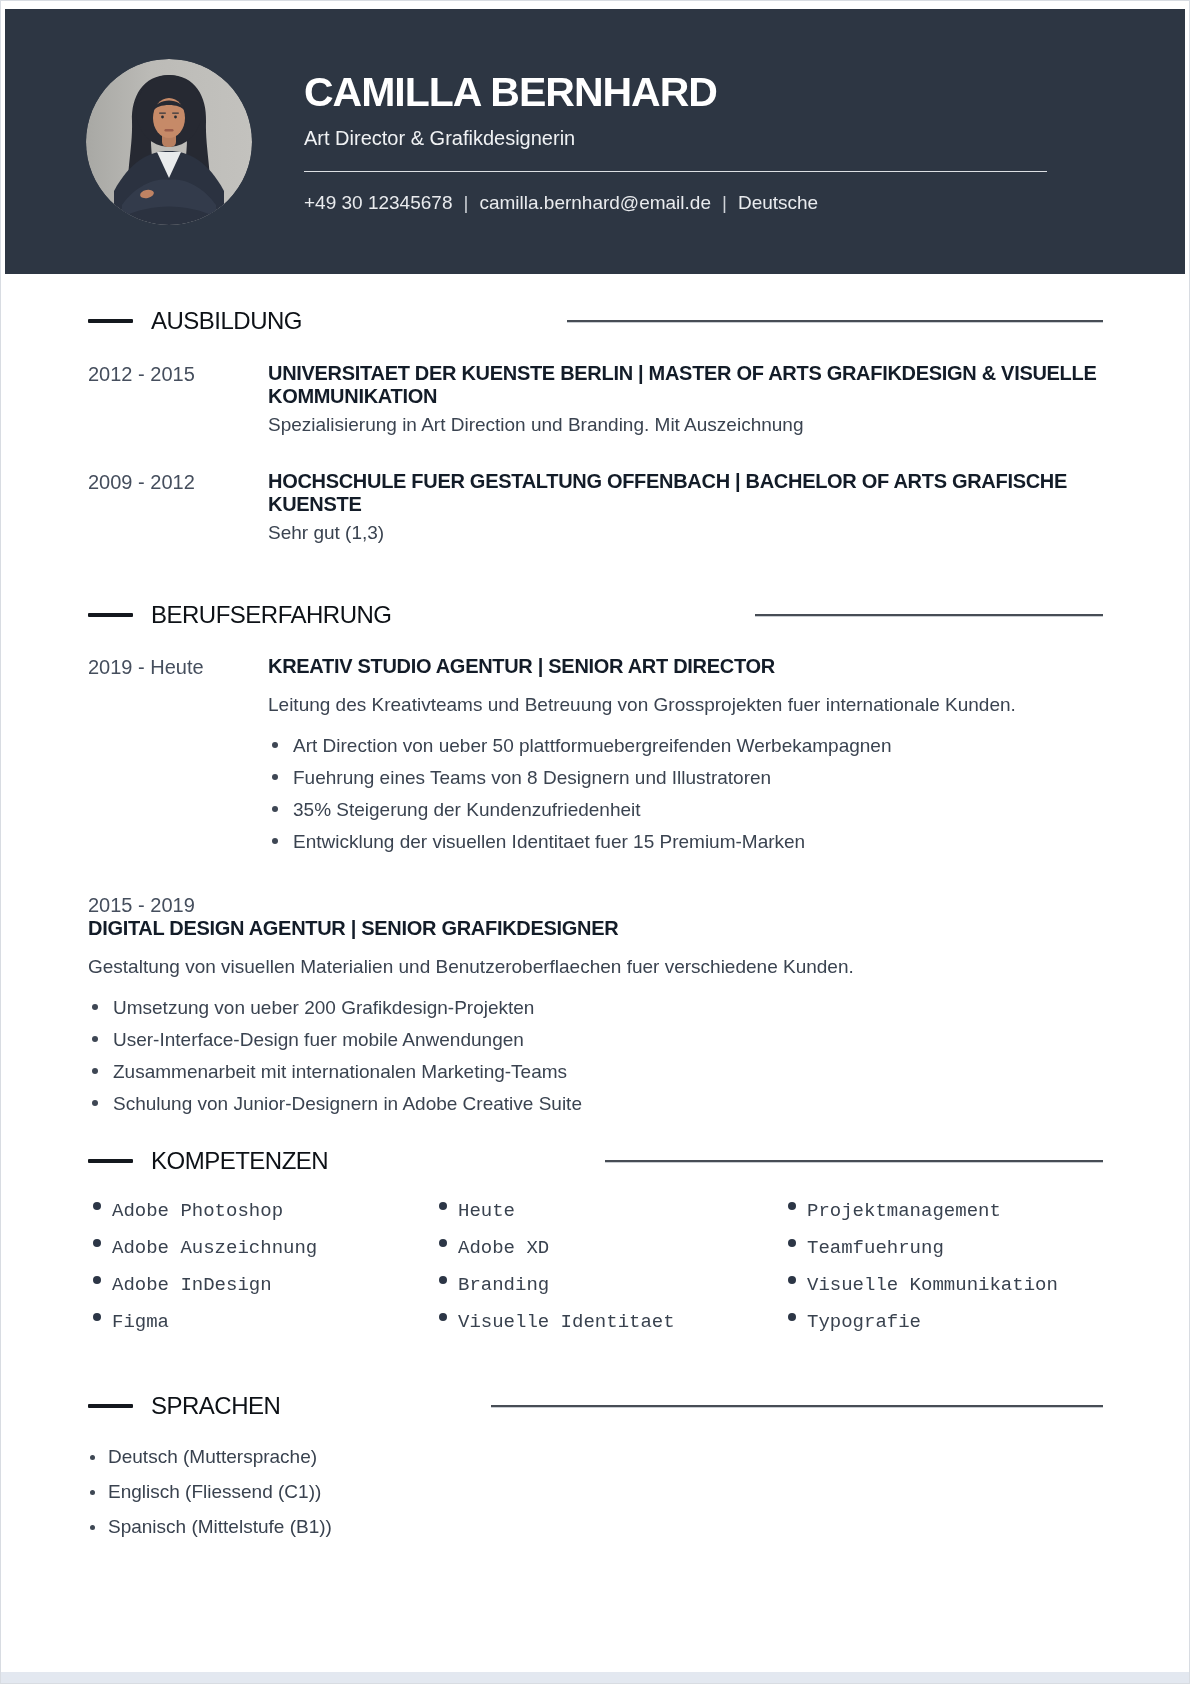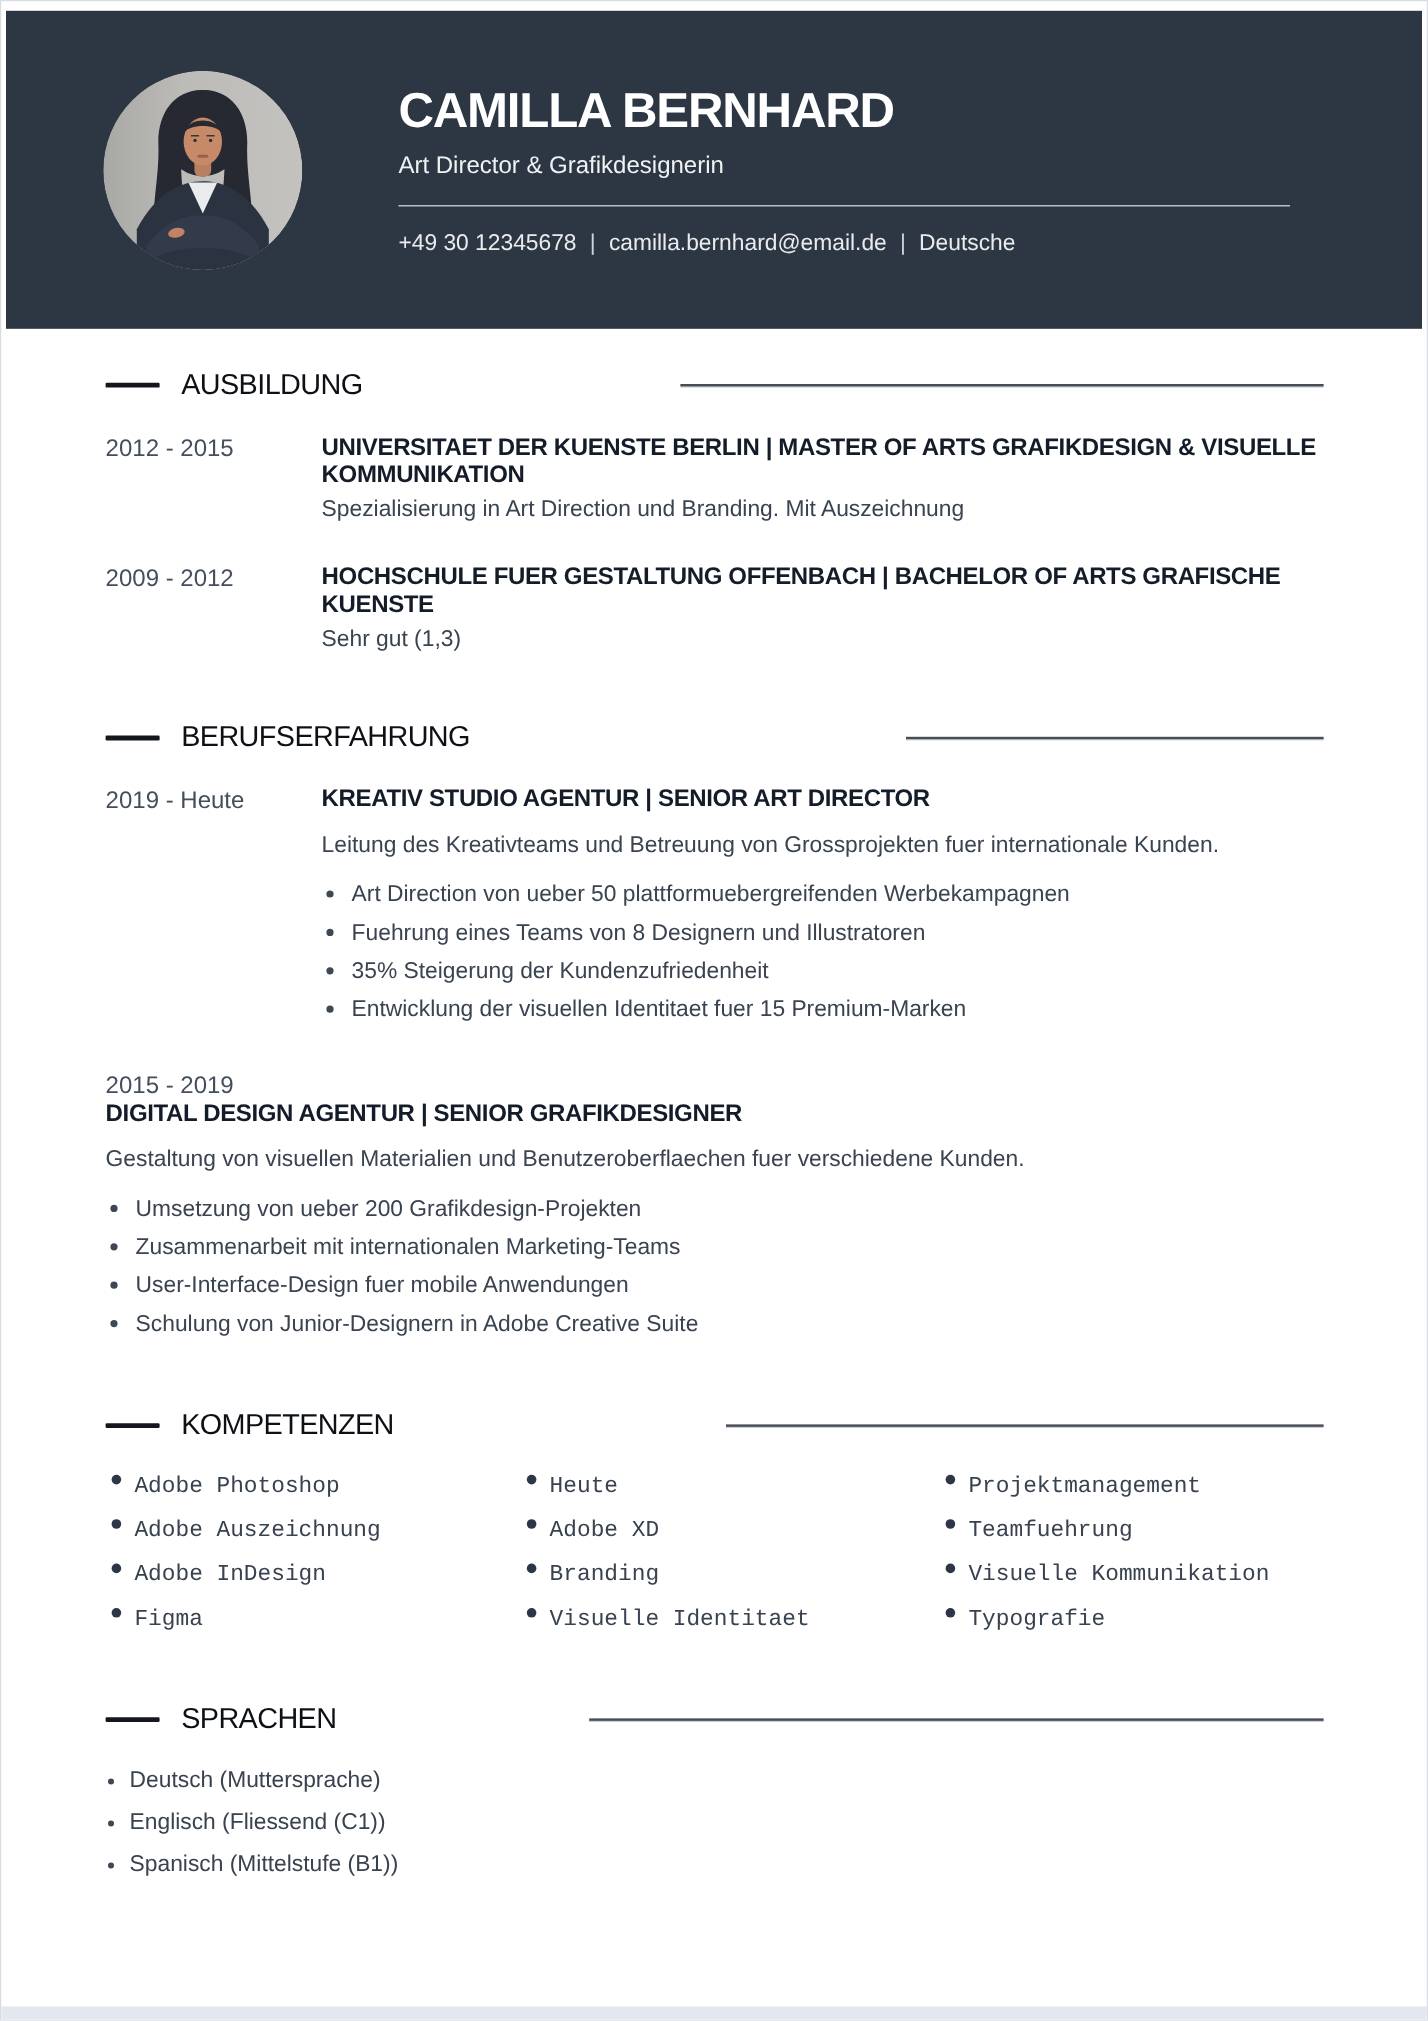--- a/index.html
+++ b/index.html
@@ -10,39 +10,39 @@
     font-family:"Liberation Sans", sans-serif;
   }
 
   
   .header {
     position:absolute; top:8px; left:4px; right:4px; height:265px;
     background:#2d3643; display:flex; align-items:center;
   }
   .photo { width:166px; height:166px; margin-left:81px; flex:none; border-radius:50%; overflow:hidden; }
   .photo svg { display:block; width:100%; height:100%; }
-  .header-text { margin-left:80px; width:743px; }
+  .header-text { margin-left:52px; width:743px; }
   .name { margin:0; font-size:41px; line-height:44px; font-weight:700; color:#ffffff; letter-spacing:-1px; }
   .subtitle { margin-top:13px; font-size:20px; color:#f0f2f4; }
   .hdr-divider { margin-top:21px; height:1px; background:#dde0e4; width:100%; }
   .contact { margin-top:20px; font-size:19px; color:#e9ebee; display:flex; align-items:center; }
   .contact .sep { margin:0 11px; color:#cfd3d8; font-weight:400; }
 
   
   main { position:absolute; top:273px; left:0; right:0; padding:0 86px 0 87px; }
 
   .section-head { display:flex; align-items:center; }
   .dash { width:45px; height:4px; background:#14181e; border-radius:1px; margin-right:18px; flex:none; }
   .section-title { margin:0; font-size:24px; line-height:30px; font-weight:400; color:#0d1116; letter-spacing:-0.5px; }
   .rule { margin-left:auto; height:2px; background:#474d55; box-shadow:0 1px 0 #c9cdd2; flex:none; }
   .rule-edu { width:536px; } .rule-exp { width:348px; } .rule-skl { width:498px; } .rule-lng { width:612px; }
 
   .sh-edu { margin-top:32px; }
   .sh-exp { margin-top:56px; }
-  .sh-skl { margin-top:58px; }
+  .sh-skl { margin-top:31px; }
   .sh-lng { margin-top:58px; }
 
   .entry { display:flex; }
   .e1 { margin-top:26px; } .e2 { margin-top:34px; }
   .j1 { margin-top:25px; } .j2 { margin-top:40px;flex-direction:column; }
   .dates { width:180px; flex:none; font-size:20px; color:#454e5d; padding-top:1px; }
   .entry-body { flex:1; min-width:0; }
   .entry-title { font-size:20px; line-height:23px; font-weight:700; color:#131c28; letter-spacing:-0.3px; }
   .entry-sub { margin-top:6px; font-size:19px; line-height:22px; color:#3a4350; }
   .job-desc { margin-top:16px; font-size:19px; line-height:22px; color:#3a4350; }
@@ -182,25 +182,25 @@
       <div class="entry-body">
         <div class="entry-title">DIGITAL DESIGN AGENTUR | SENIOR GRAFIKDESIGNER</div>
         <div class="job-desc">Gestaltung von visuellen Materialien und Benutzeroberflaechen fuer verschiedene Kunden.</div>
         <div class="job-bullets">
           <div class="b-item">
               <span class="b-dot"></span>
               <span class="b-text">Umsetzung von ueber 200 Grafikdesign-Projekten</span>
             </div>
           <div class="b-item">
               <span class="b-dot"></span>
+              <span class="b-text">User-Interface-Design fuer mobile Anwendungen</span>
+            </div>
+          <div class="b-item">
+              <span class="b-dot"></span>
               <span class="b-text">Zusammenarbeit mit internationalen Marketing-Teams</span>
-            </div>
-          <div class="b-item">
-              <span class="b-dot"></span>
-              <span class="b-text">User-Interface-Design fuer mobile Anwendungen</span>
             </div>
           <div class="b-item">
               <span class="b-dot"></span>
               <span class="b-text">Schulung von Junior-Designern in Adobe Creative Suite</span>
             </div>
         </div>
       </div>
     </div>
 
     <div class="section-head sh-skl">

